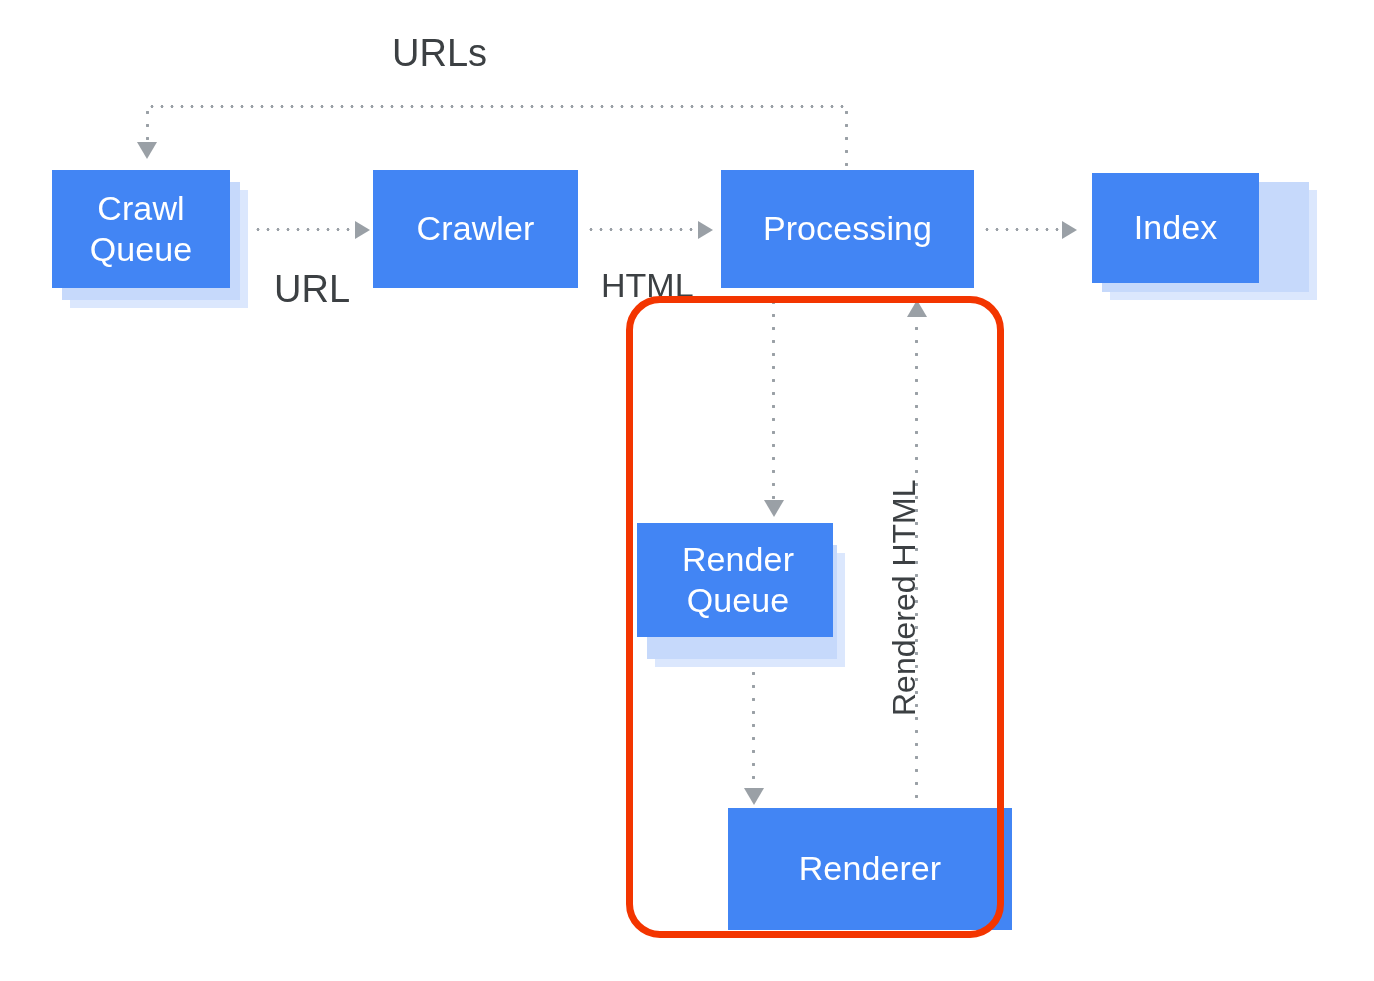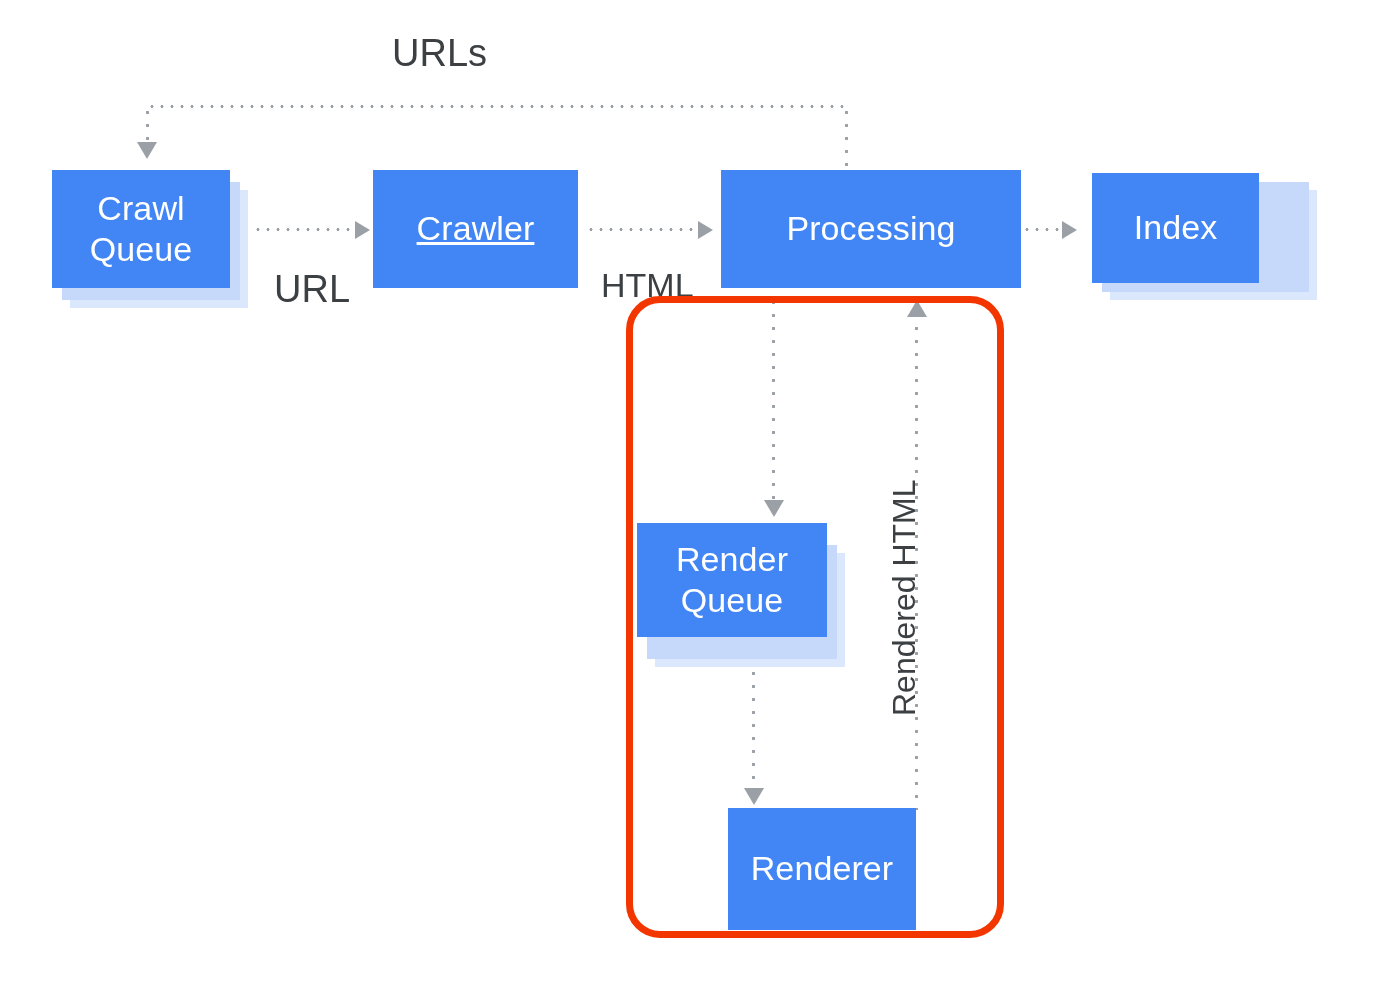--- a/index.html
+++ b/index.html
@@ -121,47 +121,47 @@
 
   <div class="stack2" style="left:70px; top:190px; width:178px; height:118px;"></div>
   <div class="stack1" style="left:62px; top:182px; width:178px; height:118px;"></div>
   <div class="node" style="left:52px; top:170px; width:178px; height:118px; font-size:34px;">Crawl
 Queue</div>
 
   <div class="dot-h" style="left:253px; top:228px; width:103px;"></div>
   <div class="arrow right" style="left:355px; top:221px;"></div>
   <div class="label" style="left:274px; top:268px; font-size:38px;">URL</div>
 
-  <div class="node" style="left:373px; top:170px; width:205px; height:118px; font-size:34px;text-decoration:underline;">Crawler</div>
+  <div class="node" style="left:373px; top:170px; width:205px; height:118px; font-size:34px;">Crawler</div>
 
   <div class="dot-h" style="left:586px; top:228px; width:110px;"></div>
   <div class="arrow right" style="left:698px; top:221px;"></div>
   <div class="label" style="left:601px; top:266px; font-size:34px;">HTML</div>
 
-  <div class="node" style="left:721px; top:170px; width:300px; height:118px; font-size:34px;">Processing</div>
+  <div class="node" style="left:721px; top:170px; width:253px; height:118px; font-size:34px;">Processing</div>
 
   <div class="dot-h" style="left:982px; top:228px; width:78px;"></div>
   <div class="arrow right" style="left:1062px; top:221px;"></div>
 
   <div class="stack2" style="left:1110px; top:190px; width:207px; height:110px;"></div>
   <div class="stack1" style="left:1102px; top:182px; width:207px; height:110px;"></div>
   <div class="node" style="left:1092px; top:173px; width:167px; height:110px; font-size:34px;">Index</div>
 
   <div id="highlight" style="left:626px; top:296px; width:378px; height:642px;"></div>
 
   <div class="dot-v" style="left:772px; top:296px; height:205px;"></div>
   <div class="arrow down" style="left:764px; top:500px;"></div>
 
   <div class="stack2" style="left:655px; top:553px; width:190px; height:114px;"></div>
   <div class="stack1" style="left:647px; top:545px; width:190px; height:114px;"></div>
-  <div class="node" style="left:637px; top:523px; width:190px; height:114px; font-size:34px;">Render
+  <div class="node" style="left:637px; top:523px; width:190px; height:114px; font-size:34px;padding-left:6px;">Render
 Queue</div>
 
   <div class="dot-v" style="left:752px; top:667px; height:122px;"></div>
   <div class="arrow down" style="left:744px; top:788px;"></div>
 
-  <div class="node" style="left:728px; top:808px; width:188px; height:122px; font-size:34px;">Renderer</div>
+  <div class="node" style="left:728px; top:808px; width:284px; height:122px; font-size:34px;">Renderer</div>
 
   <div class="dot-v" style="left:915px; top:322px; height:488px;"></div>
   <div class="arrow up" style="left:907px; top:300px;"></div>
   <div class="label vert" style="left:886px; top:716px; font-size:32px;">Rendered HTML</div>
 
 </div>
 
 </body></html>

